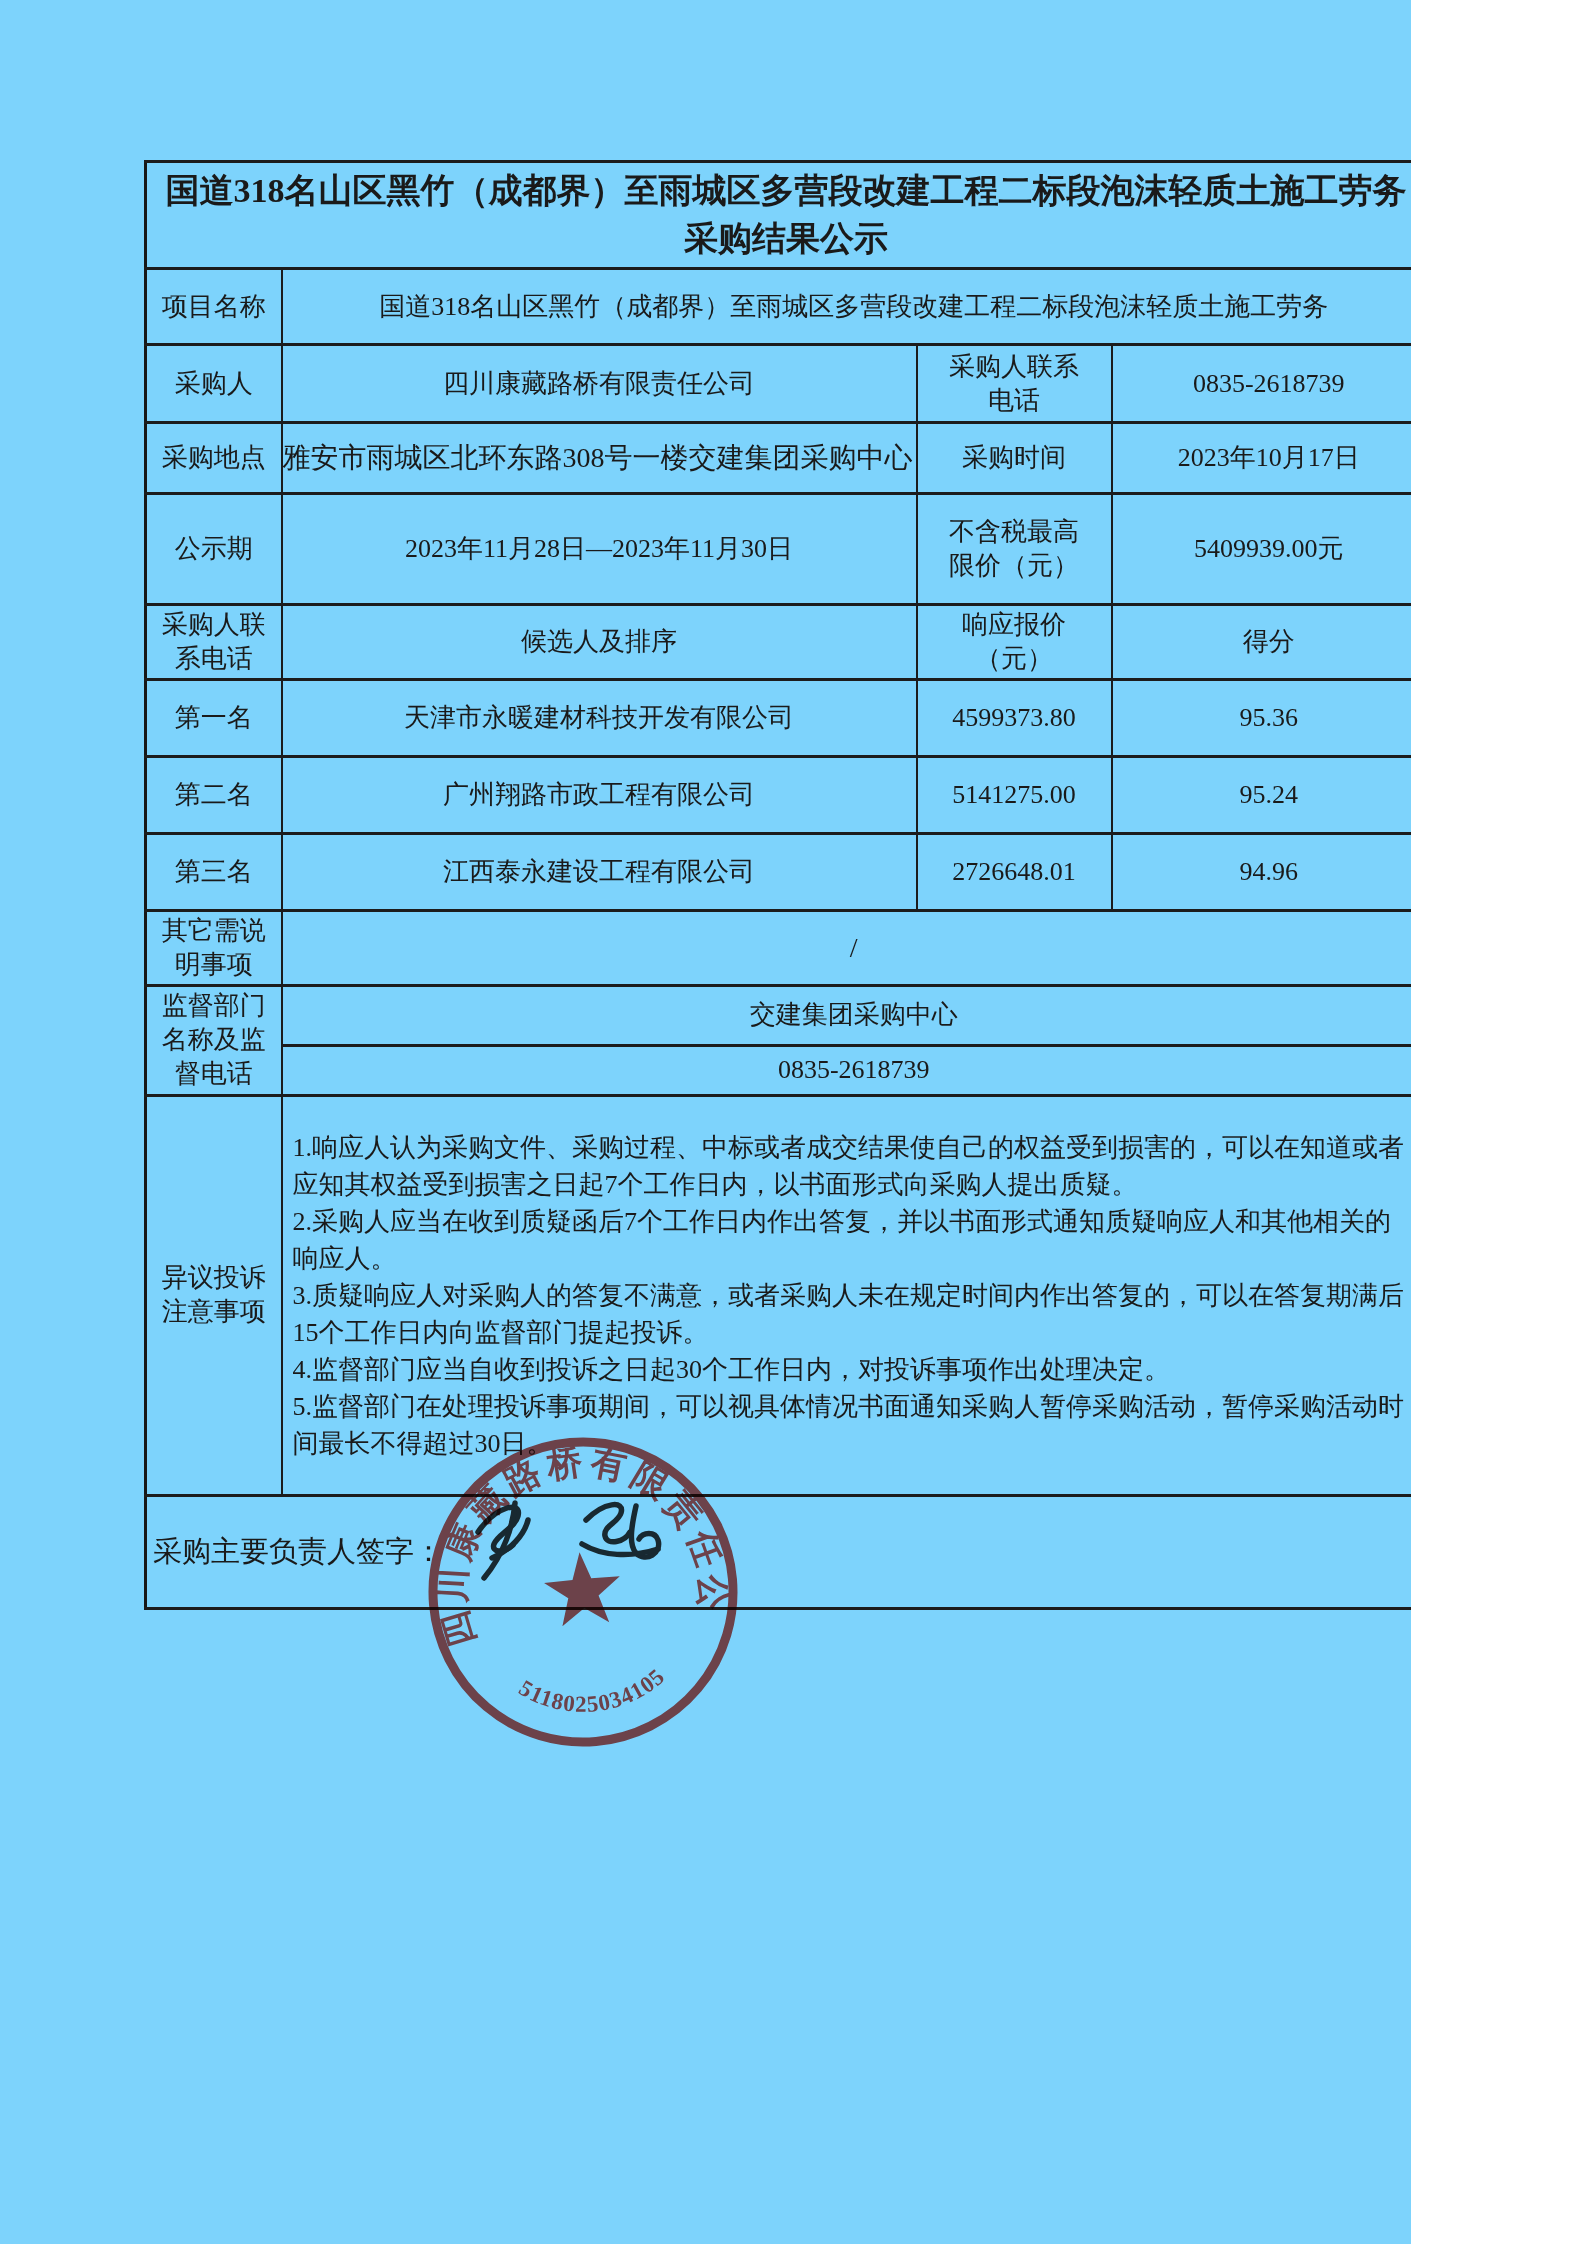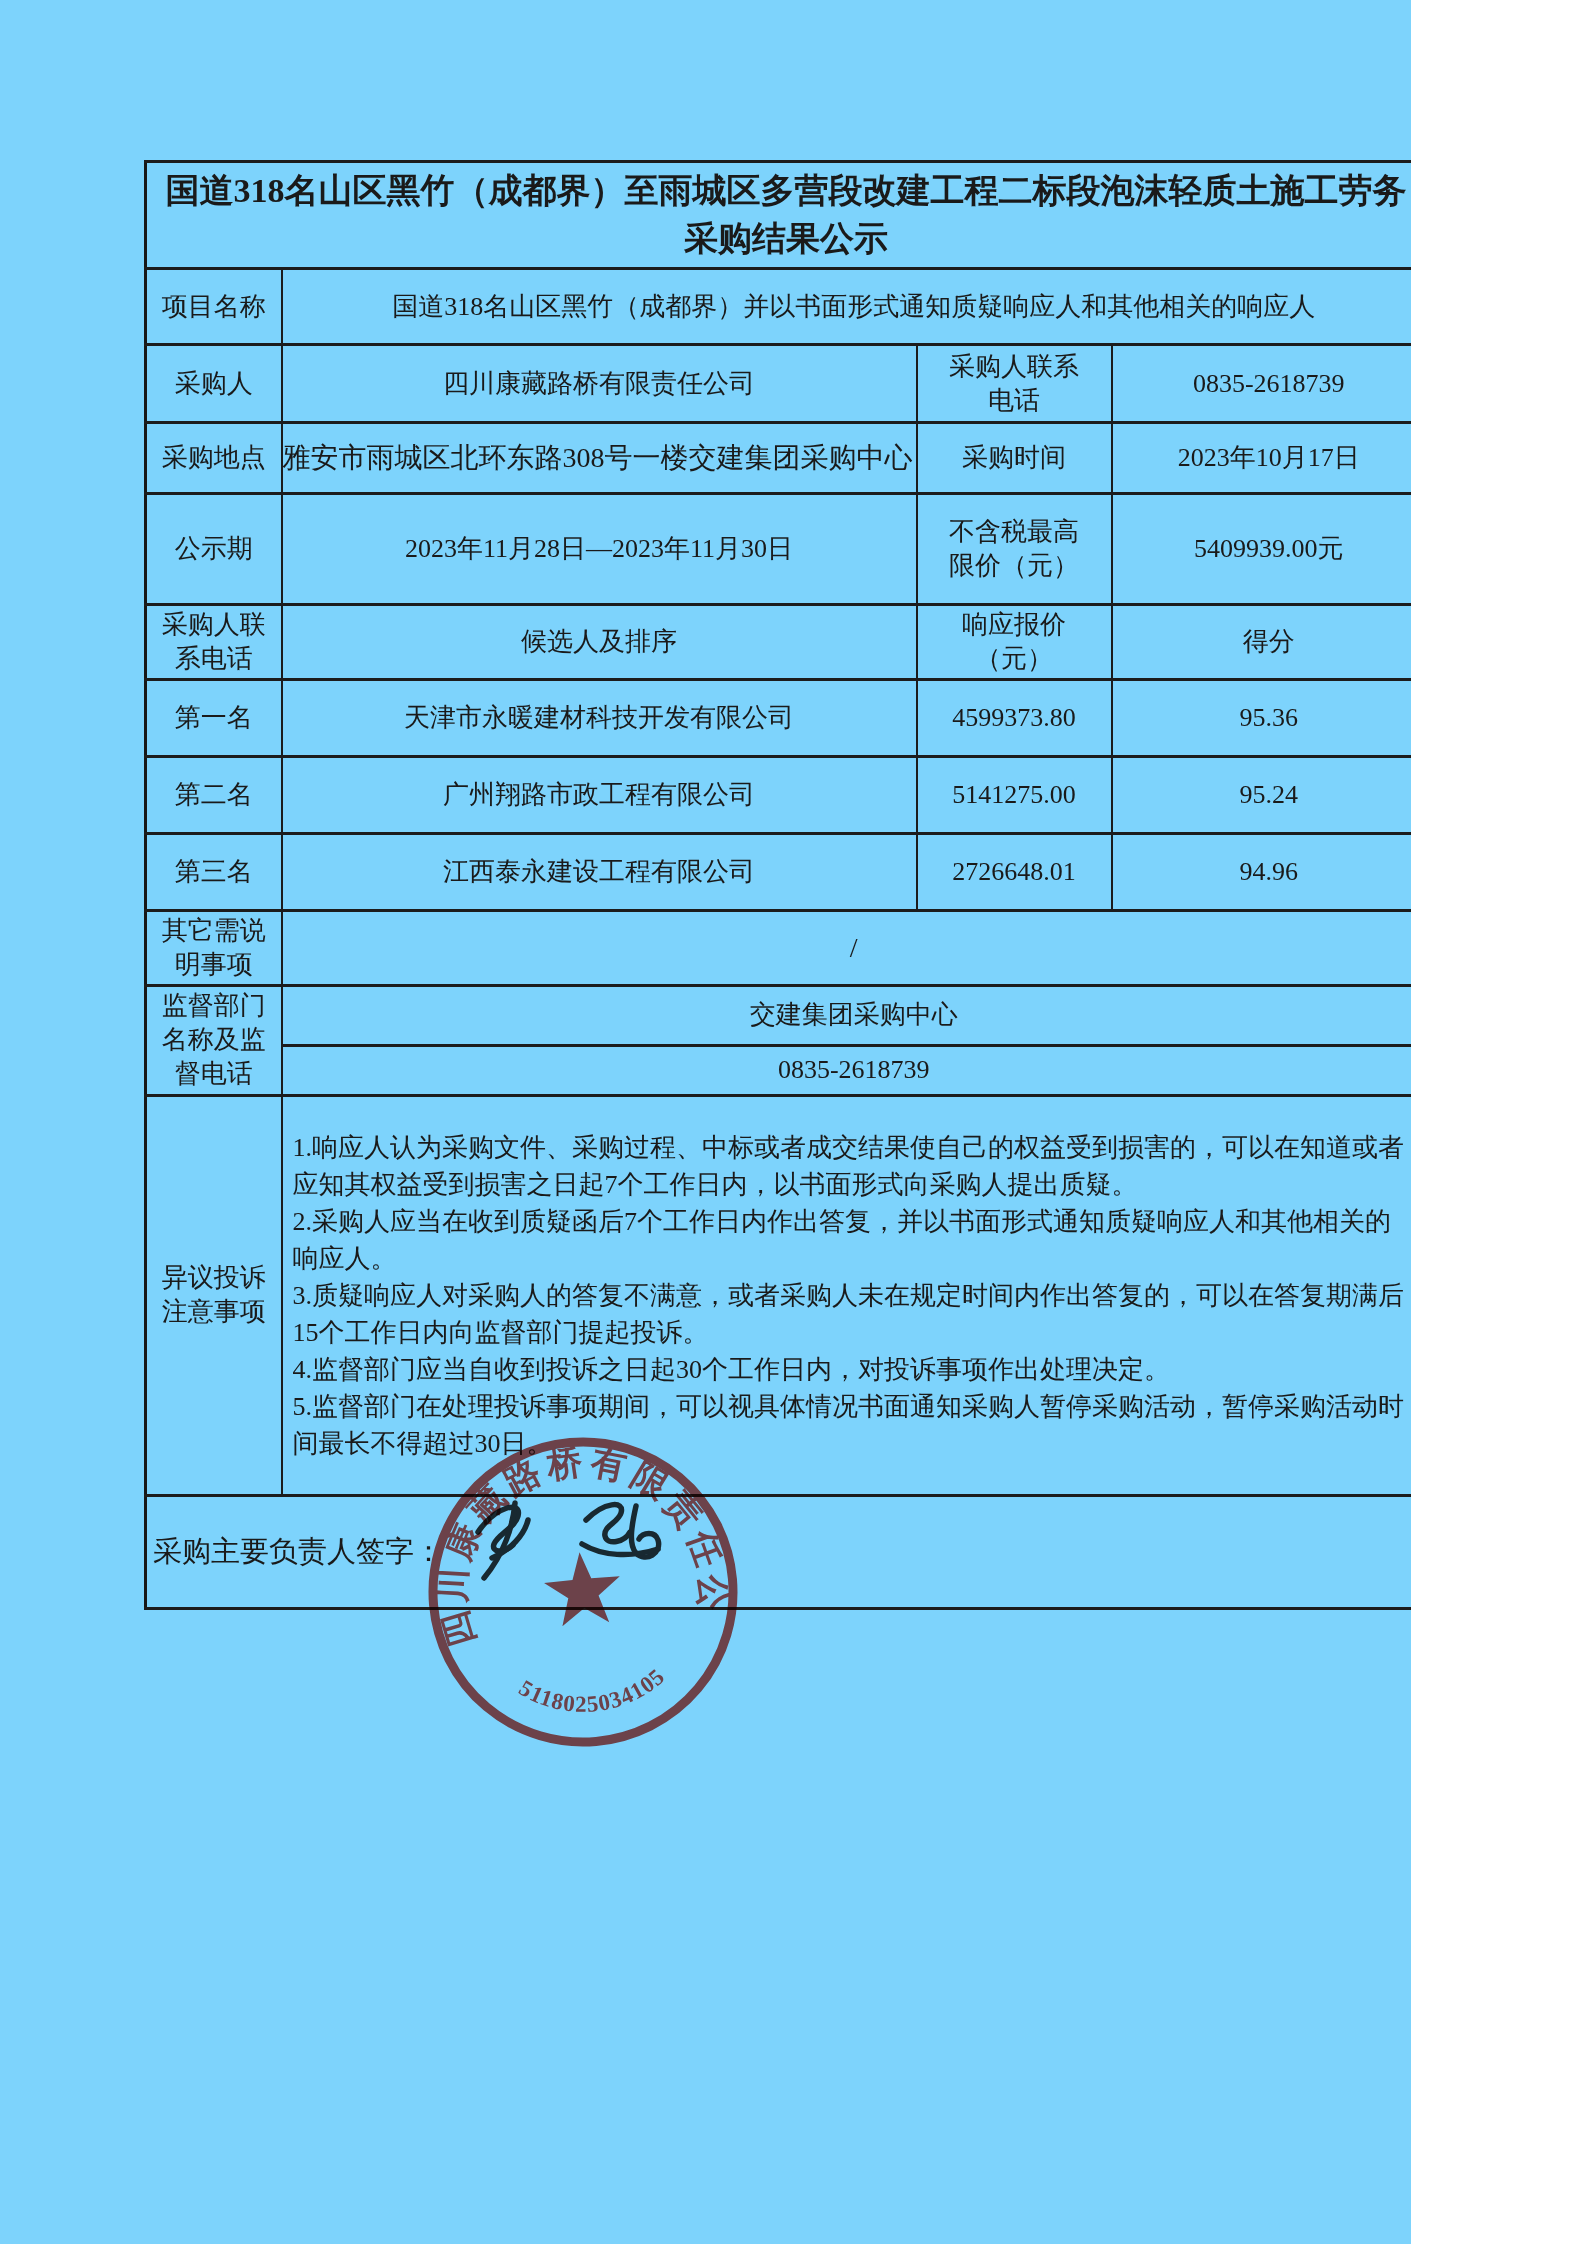--- a/index.html
+++ b/index.html
@@ -91,21 +91,21 @@
         <col class="c4">
       </colgroup>
 
     <tbody>
         <tr class="r-title">
       <td colspan="4" class="title-cell">国道318名山区黑竹（成都界）至雨城区多营段改建工程二标段泡沫轻质土施工劳务采购结果公示</td>
     </tr>
 
     <tr class="r-project">
       <td class="side-label">项目名称</td>
-      <td colspan="3">国道318名山区黑竹（成都界）并以书面形式通知质疑响应人和其他相关的响应人</td>
+      <td colspan="3">国道318名山区黑竹（成都界）至雨城区多营段改建工程二标段泡沫轻质土施工劳务</td>
     </tr>
 
     <tr class="r-purchaser">
       <td class="side-label">采购人</td>
       <td>四川康藏路桥有限责任公司</td>
       <td class="mid-label">采购人联系电话</td>
       <td>0835-2618739</td>
     </tr>
 
     <tr class="r-location">

